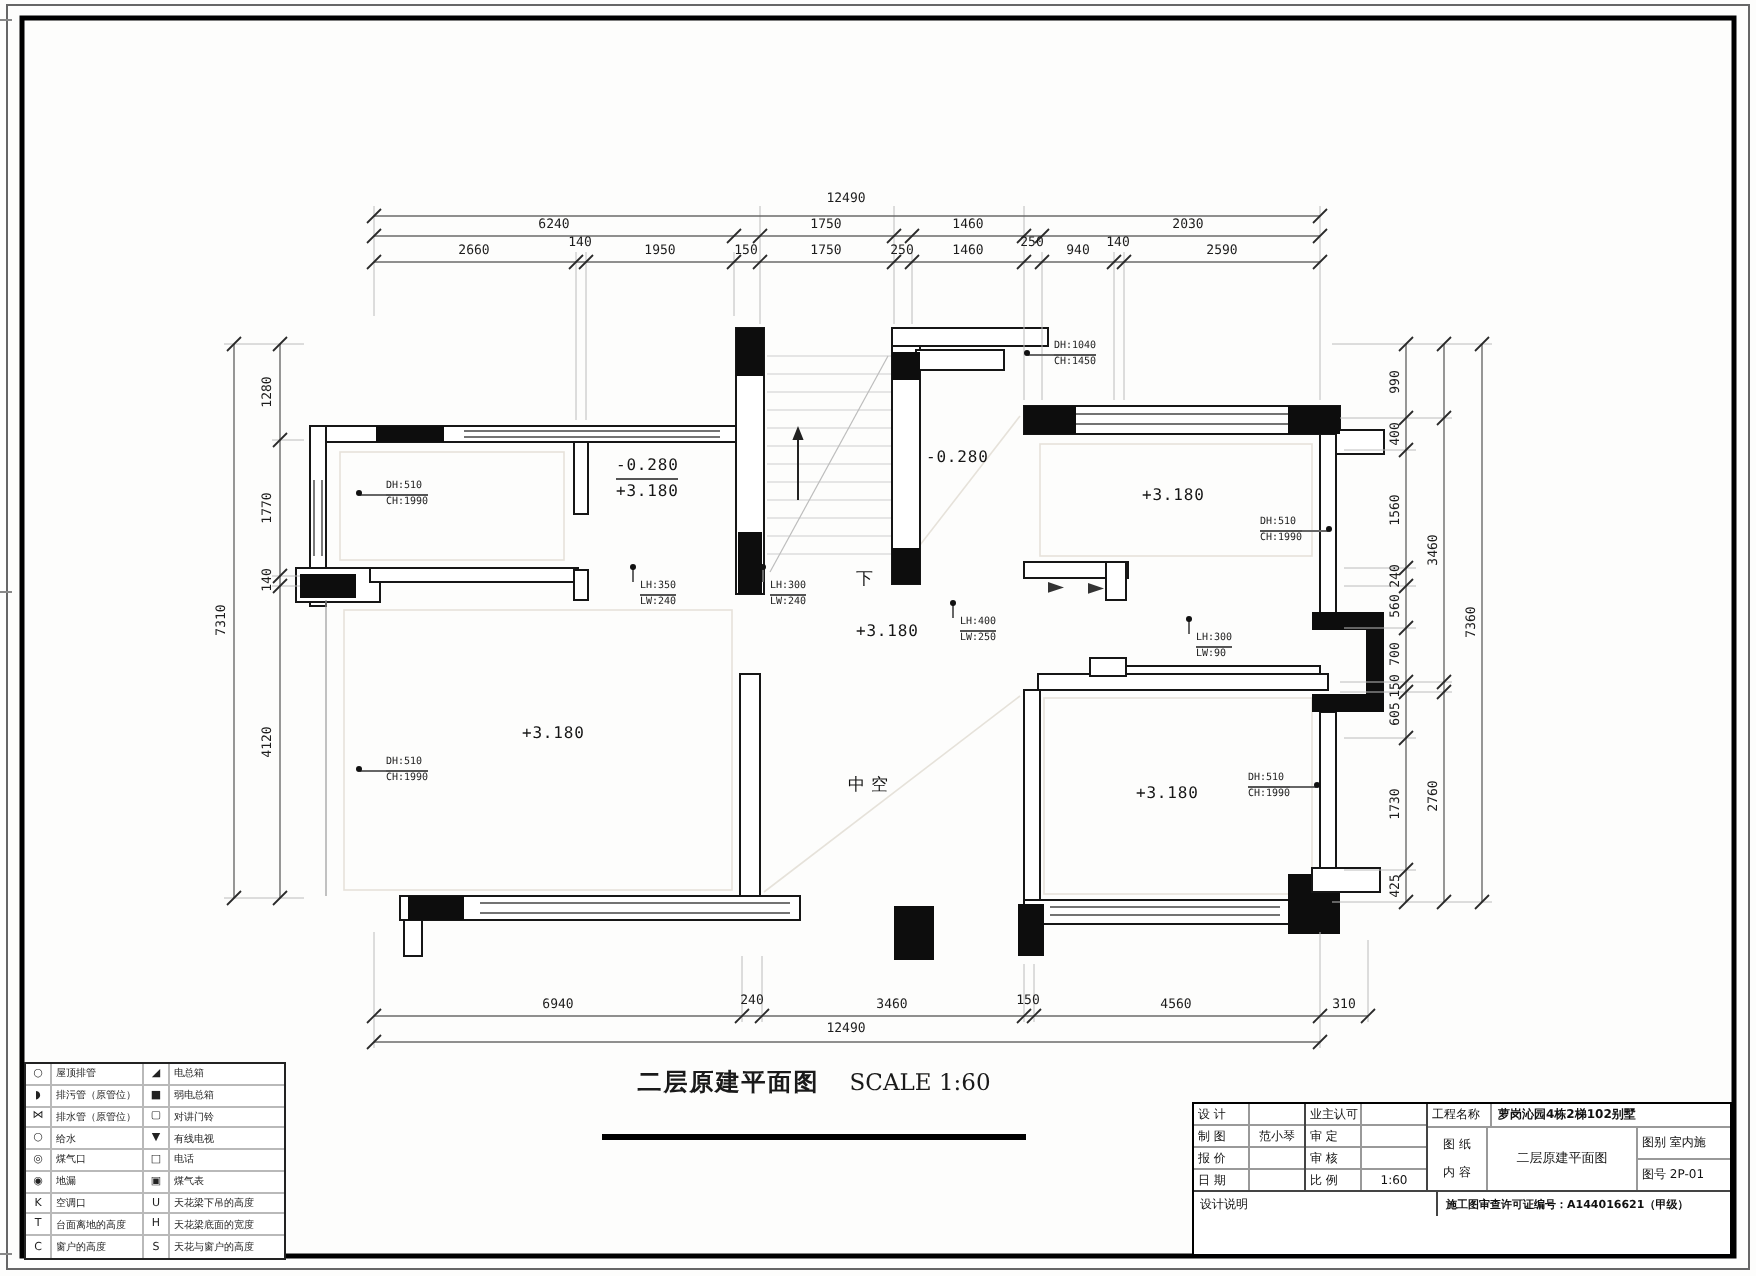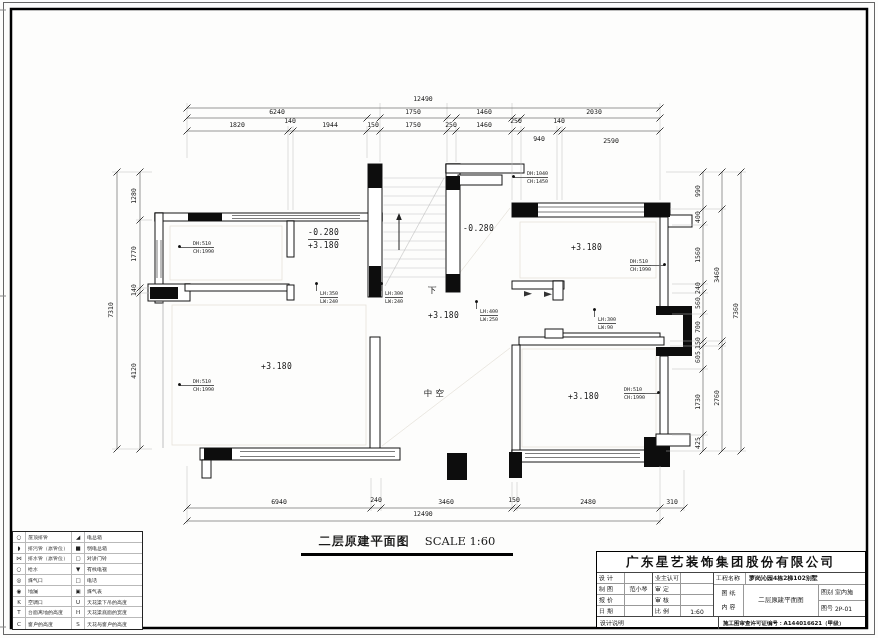--- a/index.html
+++ b/index.html
@@ -25,21 +25,21 @@
 
   
   .level{position:absolute;font:8px/9px "DejaVu Sans Mono",monospace;color:#161616;letter-spacing:.4px;white-space:nowrap;}
   .level .lv2{display:block;border-top:.7px solid #555;margin-top:1.5px;padding-top:1.5px;}
   .level .lv2:empty{display:none;border:none;}
 
   .txt{position:absolute;font:8.5px/9px "DejaVu Sans",sans-serif;color:#111;letter-spacing:3px;white-space:nowrap;}
 
   
   .plan-caption{position:absolute;left:301px;top:530px;width:212px;text-align:center;
-    border-bottom:3.5px solid #000;padding-bottom:3px;white-space:nowrap;}
+    border-bottom:3.5px solid #000;padding-bottom:17px;white-space:nowrap;}
   .plan-caption .t{font-weight:bold;font-size:12px;letter-spacing:1px;}
   .plan-caption .s{font-family:"DejaVu Serif",serif;font-size:11.5px;margin-left:10px;}
 
   
   .legend{position:absolute;left:12px;top:531px;width:129px;height:97px;border:1px solid #222;
     display:grid;grid-template-rows:repeat(9,1fr);font-size:5px;color:#222;background:#fff;}
   .legend-row{display:grid;grid-template-columns:13px 46px 13px 1fr;border-bottom:.5px solid #b9b9b9;}
   .legend-row:last-child{border-bottom:none;}
   .legend-row .sym{display:flex;align-items:center;justify-content:center;font-size:5.5px;border-right:.5px solid #b9b9b9;}
   .legend-row .lbl{display:flex;align-items:center;padding-left:2px;border-right:.5px solid #b9b9b9;white-space:nowrap;overflow:hidden;}
@@ -294,38 +294,38 @@
         <use href="#tk" x="741" y="451"></use>
     </g>
   </svg>
 
   <div class="layer">
       <div class="dim-h" style="left: 423px; top: 96px;">12490</div>
       <div class="dim-h" style="left: 277px; top: 109px;">6240</div>
       <div class="dim-h" style="left: 413px; top: 109px;">1750</div>
       <div class="dim-h" style="left: 484px; top: 109px;">1460</div>
       <div class="dim-h" style="left: 594px; top: 109px;">2030</div>
-      <div class="dim-h" style="left: 237px; top: 122px;">1820</div>
+      <div class="dim-h" style="left: 237px; top: 122px;">2660</div>
       <div class="dim-h" style="left: 290px; top: 118px;">140</div>
-      <div class="dim-h" style="left: 330px; top: 122px;">1944</div>
+      <div class="dim-h" style="left: 330px; top: 122px;">1950</div>
       <div class="dim-h" style="left: 373px; top: 122px;">150</div>
       <div class="dim-h" style="left: 413px; top: 122px;">1750</div>
       <div class="dim-h" style="left: 451px; top: 122px;">250</div>
       <div class="dim-h" style="left: 484px; top: 122px;">1460</div>
       <div class="dim-h" style="left: 516px; top: 118px;">250</div>
-      <div class="dim-h" style="left: 539px; top: 136px;">940</div>
+      <div class="dim-h" style="left: 539px; top: 122px;">940</div>
       <div class="dim-h" style="left: 559px; top: 118px;">140</div>
-      <div class="dim-h" style="left: 611px; top: 138px;">2590</div>
+      <div class="dim-h" style="left: 611px; top: 122px;">2590</div>
     </div>
   <div class="layer">
       <div class="dim-h" style="left: 279px; top: 499px;">6940</div>
       <div class="dim-h" style="left: 376px; top: 497px;">240</div>
       <div class="dim-h" style="left: 446px; top: 499px;">3460</div>
       <div class="dim-h" style="left: 514px; top: 497px;">150</div>
-      <div class="dim-h" style="left: 588px; top: 499px;">2480</div>
+      <div class="dim-h" style="left: 588px; top: 499px;">4560</div>
       <div class="dim-h" style="left: 672px; top: 499px;">310</div>
       <div class="dim-h" style="left: 423px; top: 511px;">12490</div>
     </div>
   <div class="layer">
       <div class="dim-v" style="left: 134px; top: 196px;">1280</div>
       <div class="dim-v" style="left: 134px; top: 254px;">1770</div>
       <div class="dim-v" style="left: 134px; top: 290px;">140</div>
       <div class="dim-v" style="left: 134px; top: 371px;">4120</div>
       <div class="dim-v" style="left: 111px; top: 310px;">7310</div>
     </div>
@@ -485,21 +485,20 @@
 
   <div class="legend-row">
     <span class="sym">C</span>
     <span class="lbl">窗户的高度</span>
     <span class="sym">S</span>
     <span class="lbl">天花与窗户的高度</span>
   </div>
 </div>
 
   <div class="tb">
-    <div class="tb-company">广东星艺装饰集团股份有限公司</div>
     <div class="tb-main">
       <div class="tb-colL">
   <div class="tb-row">
     <div class="tb-cellL">设 计</div>
             <div class="tb-cellV"></div>
   </div>
 
   <div class="tb-row">
     <div class="tb-cellL">制 图</div>
             <div class="tb-cellV">范小琴</div>

